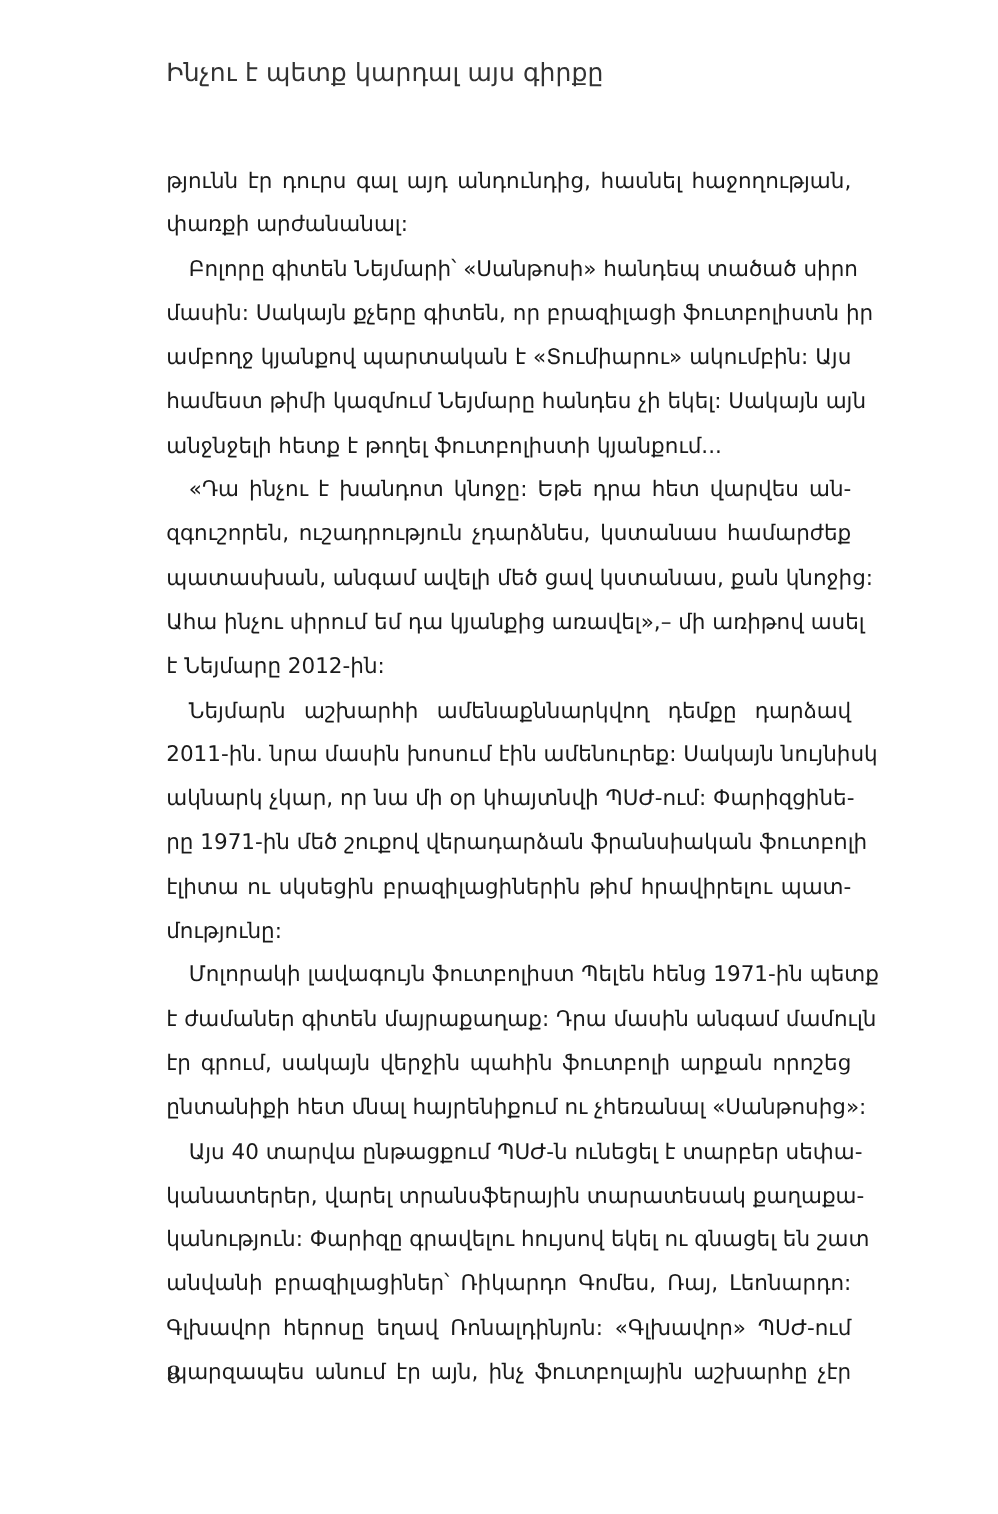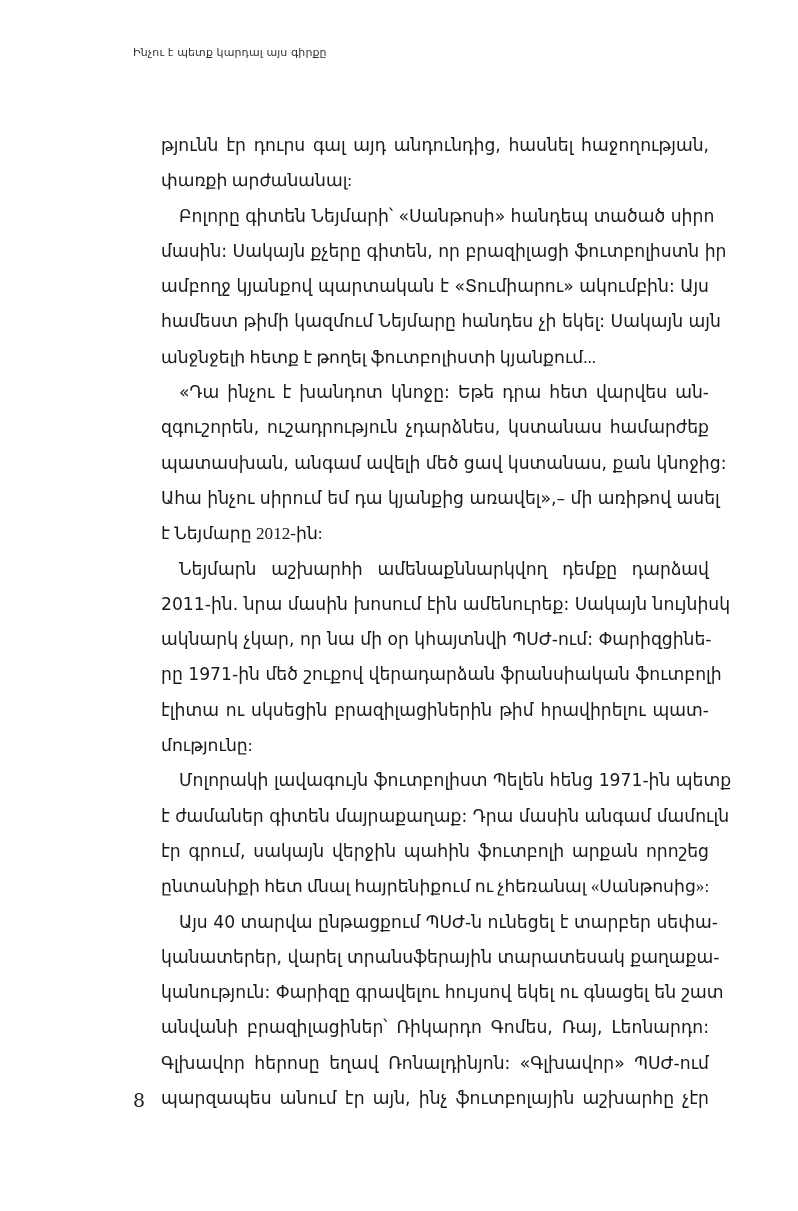--- a/index.html
+++ b/index.html
@@ -12,47 +12,45 @@
       height: 1211px;
       position: relative;
       overflow: hidden;
       font-family: "DejaVu Sans", sans-serif;
       color: #1a1a1a;
     }
     .running-header {
       position: absolute;
       left: 133px;
       top: 46px;
-      font-size: 11px;
+      font-size: 20px;
       color: #333333;
       letter-spacing: 0.1px;
       white-space: nowrap;
     }
     .body-text {
       position: absolute;
       left: 133px;
       top: 128px;
       width: 548px;
-      margin-left: 28px;
     }
     .line {
       height: 35.3px;
       line-height: 35.3px;
       font-size: 17.2px;
       white-space: nowrap;
       text-align: justify;
       text-align-last: justify;
       color: #1a1a1a;
     }
     .line.indent {
       padding-left: 18px;
     }
     .line.last {
       text-align-last: left;
-      font-family: Liberation Serif, serif;
     }
     .page-number {
       position: absolute;
       left: 133px;
       top: 1089px;
       font-family: "DejaVu Serif", serif;
       font-size: 19px;
       color: #222222;
     }
   </style>

